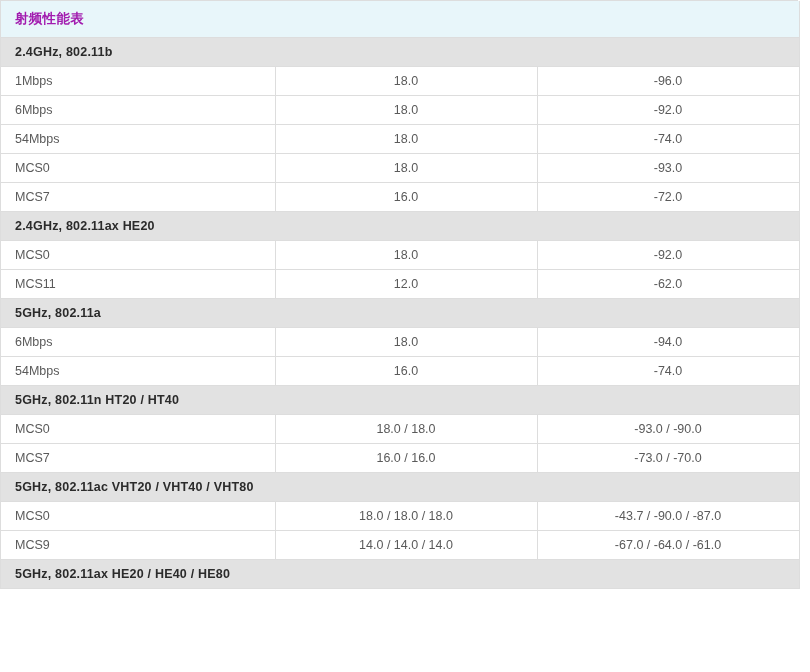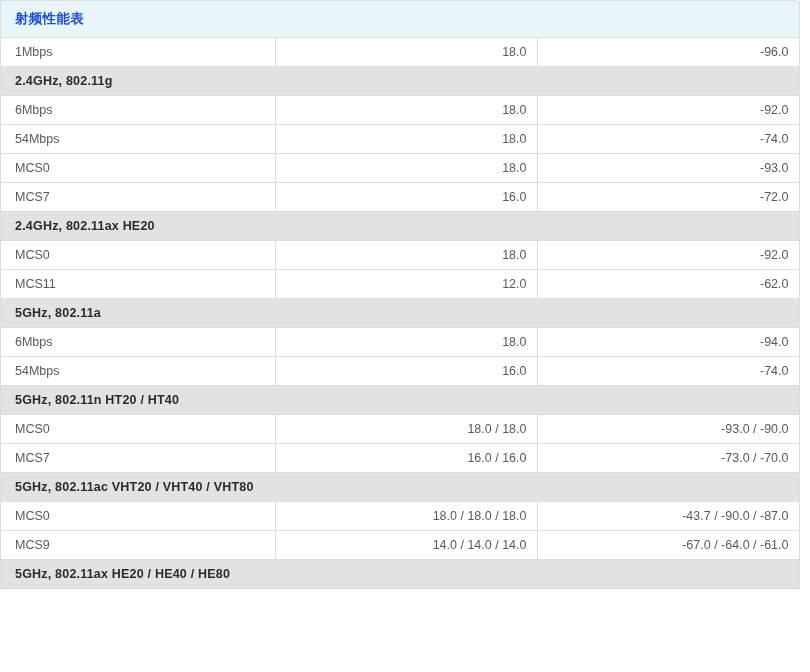--- a/index.html
+++ b/index.html
@@ -30,21 +30,21 @@
   table.rf col.c2 { width: 262px; }
   table.rf col.c3 { width: 262px; }
 
   .caption-row td {
     background: #e8f6fa;
     border-right: 1px solid #dddddd;
     border-bottom: 1px solid #dddddd;
     padding: 9px 14px;
     font-size: 13.5px;
     font-weight: bold;
-    color: #1d4ed8;
+    color: #a21caf;
     letter-spacing: 0.3px;
   }
   tbody td {
     border-right: 1px solid #dddddd;
     border-bottom: 1px solid #dddddd;
     padding: 7px 10px;
     font-size: 12.5px;
     color: #4a4a4a;
     height: 9px;
   }
@@ -56,45 +56,45 @@
     padding-left: 14px;
     letter-spacing: 0.2px;
   }
   tr.data td.label {
     text-align: left;
     padding-left: 14px;
     color: #5a5a5a;
     margin-top: 25px;
   }
   tr.data td.num {
-    text-align: right;
+    text-align: center;
     color: #5a5a5a;
   }
 </style>
 </head>
 <body>
 
 <div class="table-wrap">
   <table class="rf">
     <colgroup>
       <col class="c1">
       <col class="c2">
       <col class="c3">
     </colgroup>
     <tbody id="tbody-root">
       <tr class="caption-row">
         <td colspan="3">射频性能表</td>
       </tr>
+    <tr class="group">
+          <td colspan="3">2.4GHz, 802.11b</td>
+        </tr>
         <tr class="data">
           <td class="label">1Mbps</td>
           <td class="num">18.0</td>
           <td class="num">-96.0</td>
-        </tr>
-        <tr class="group">
-          <td colspan="3">2.4GHz, 802.11g</td>
         </tr>
         <tr class="data">
           <td class="label">6Mbps</td>
           <td class="num">18.0</td>
           <td class="num">-92.0</td>
         </tr>
         <tr class="data">
           <td class="label">54Mbps</td>
           <td class="num">18.0</td>
           <td class="num">-74.0</td>

